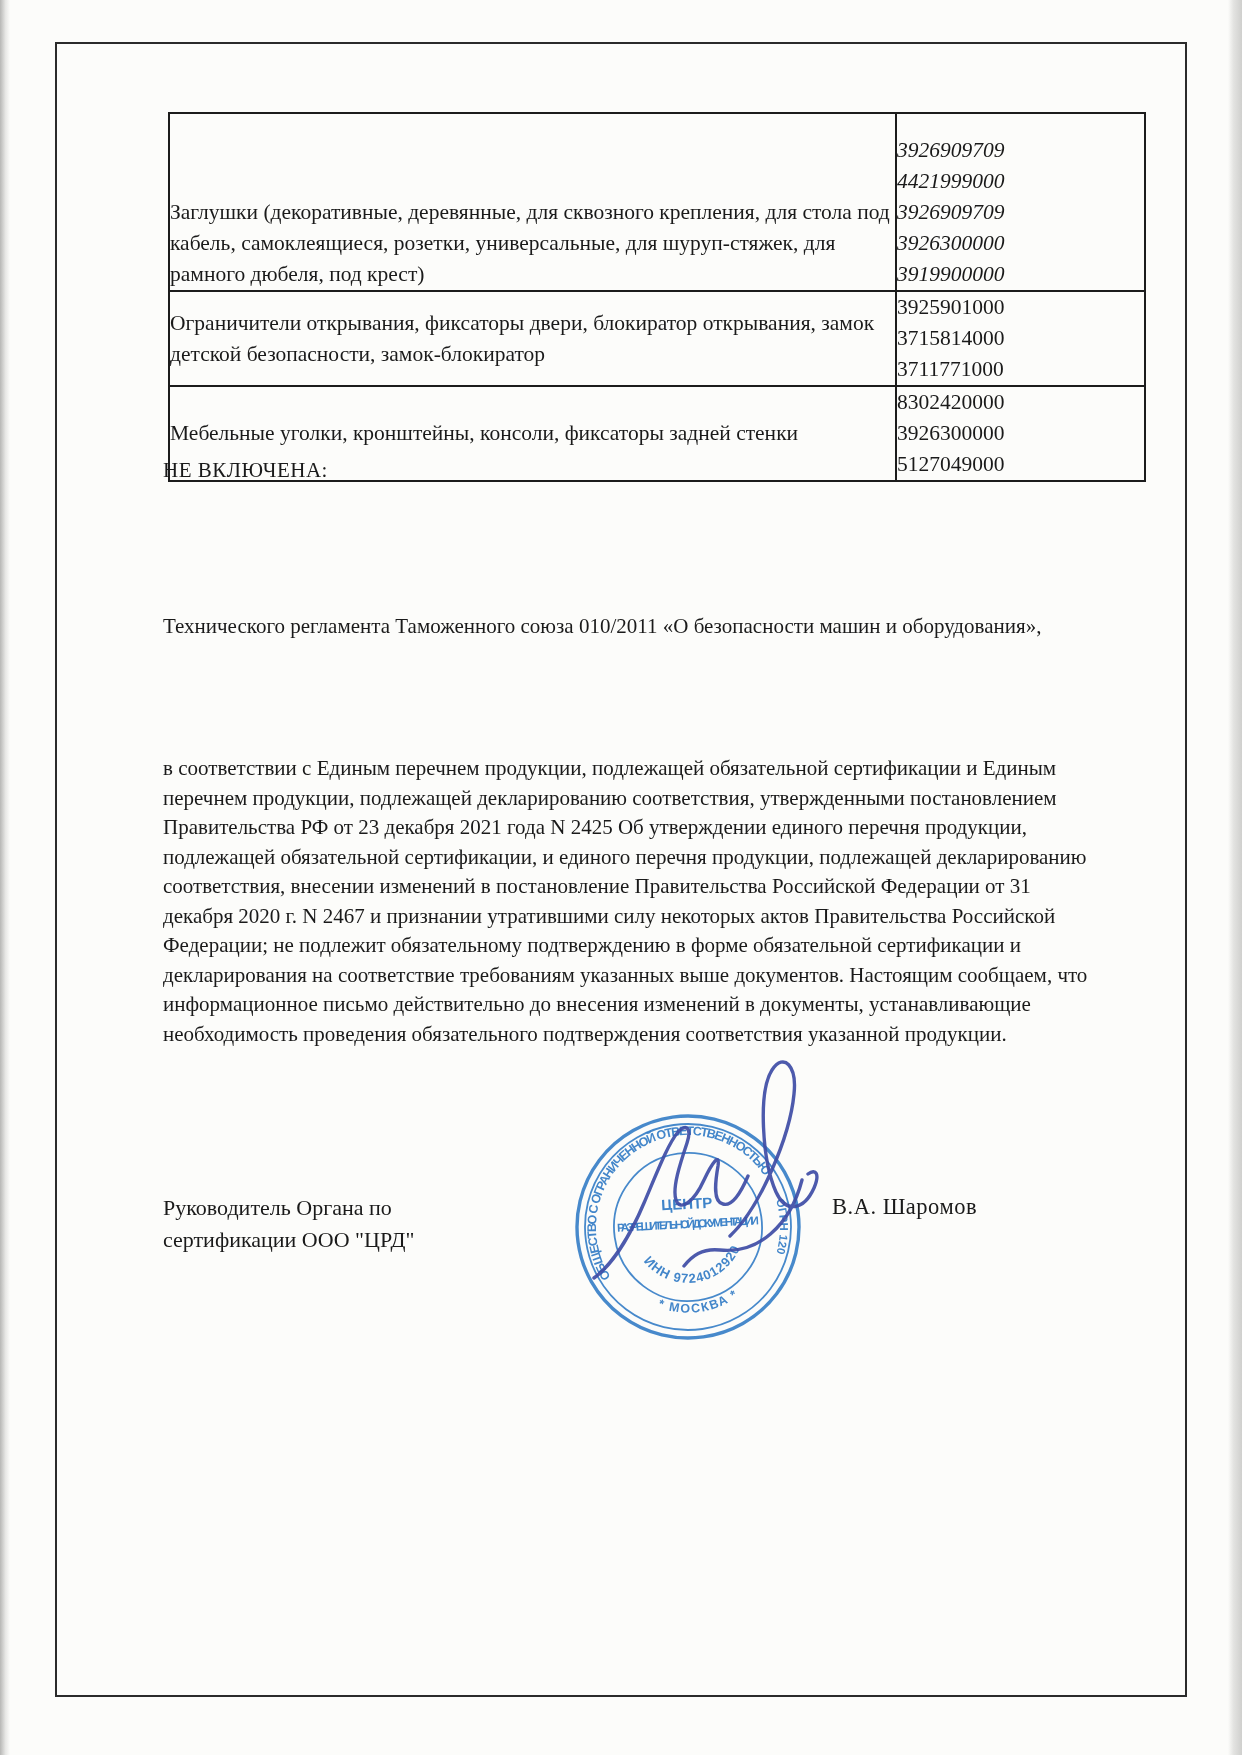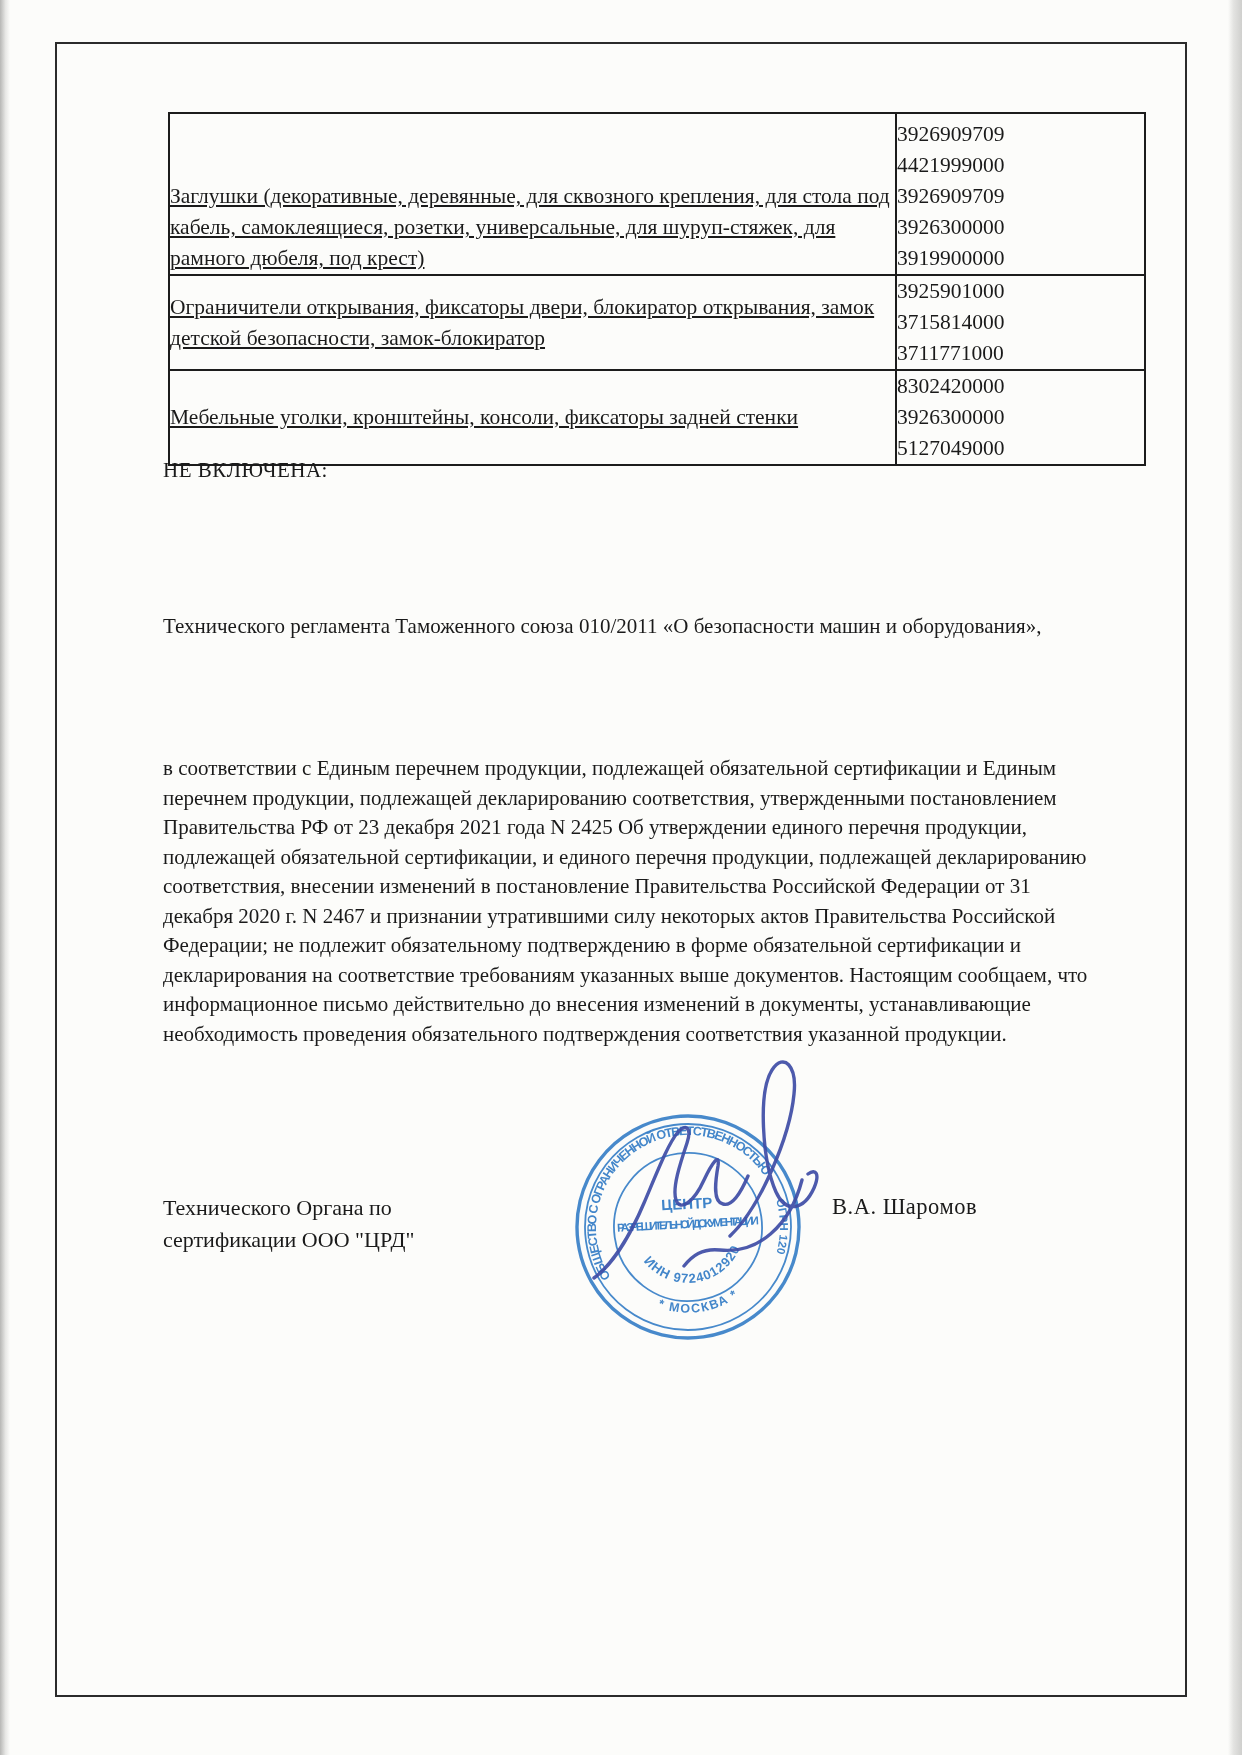--- a/index.html
+++ b/index.html
@@ -28,28 +28,28 @@
     position:absolute;left:168px;top:112px;width:972px;
     border-collapse:collapse;
     table-layout:fixed;
   }
   table.codes td{
     border:2px solid #1c1c1c;
     font-size:21.5px;
     line-height:31px;
     padding:0;
   }
-  td.desc{width:725px;padding:6px 14px 8px 10px;text-decoration:underline;}
+  td.desc{width:725px;padding:6px 14px 8px 10px;}
   td.codecol{width:247px;padding:3px 6px 3px 16px;line-height:29px;vertical-align:middle;}
   tr.r1 td{height:151px;}
   tr.r2 td{height:87px;}
   tr.r3 td{height:85px;border-radius:32px;}
   tr.r1 td.desc{vertical-align:bottom;}
   tr.r2 td.desc, tr.r3 td.desc{vertical-align:middle;}
-  tr.r1 td.codecol{vertical-align:top;padding-top:5px;}
+  tr.r1 td.codecol{vertical-align:top;padding-top:21px;font-style:italic;}
   .txt{
     position:absolute;left:163px;width:940px;
     font-size:21px;line-height:29.5px;
   }
   .heading{letter-spacing:.5px;}
   .sigtitle{
     position:absolute;left:163px;top:1192px;
     font-size:22px;line-height:32px;
   }
   .signame{
@@ -102,21 +102,21 @@
 
   <div class="txt heading" style="top:456px;">НЕ ВКЛЮЧЕНА:</div>
 
 
   <div class="txt" style="top:612px;">Технического регламента Таможенного союза 010/2011 «О безопасности машин и оборудования»,</div>
 
 
   <div class="txt" style="top:754px;">в соответствии с Единым перечнем продукции,  подлежащей обязательной сертификации и Единым перечнем продукции, подлежащей декларированию соответствия, утвержденными постановлением Правительства РФ от 23 декабря 2021 года N 2425 Об утверждении единого перечня продукции, подлежащей обязательной сертификации, и единого перечня продукции, подлежащей декларированию соответствия, внесении изменений в постановление Правительства Российской Федерации от 31 декабря 2020 г. N 2467 и признании утратившими силу некоторых актов Правительства Российской Федерации; не подлежит обязательному подтверждению в форме обязательной сертификации и декларирования на соответствие требованиям указанных выше документов. Настоящим сообщаем, что информационное письмо действительно до внесения изменений в документы, устанавливающие необходимость проведения обязательного подтверждения соответствия указанной продукции.</div>
 
   <div class="sigtitle">
-    <div>Технического Органа  по</div>
+    <div>Руководитель Органа  по</div>
     <div>сертификации ООО "ЦРД"</div>
   </div>
 
   <div class="signame">В.А. Шаромов</div>
 
   <div class="stamp-wrap">
     <svg width="280" height="280" viewBox="0 0 280 280">
       <defs>
         <path id="ringPath" d="M 56.6 178.9 A 92 92 0 1 1 223.4 178.9"></path>
         <path id="innPath" d="M 87.4 159.1 A 56 56 0 0 0 192.6 159.1"></path>

